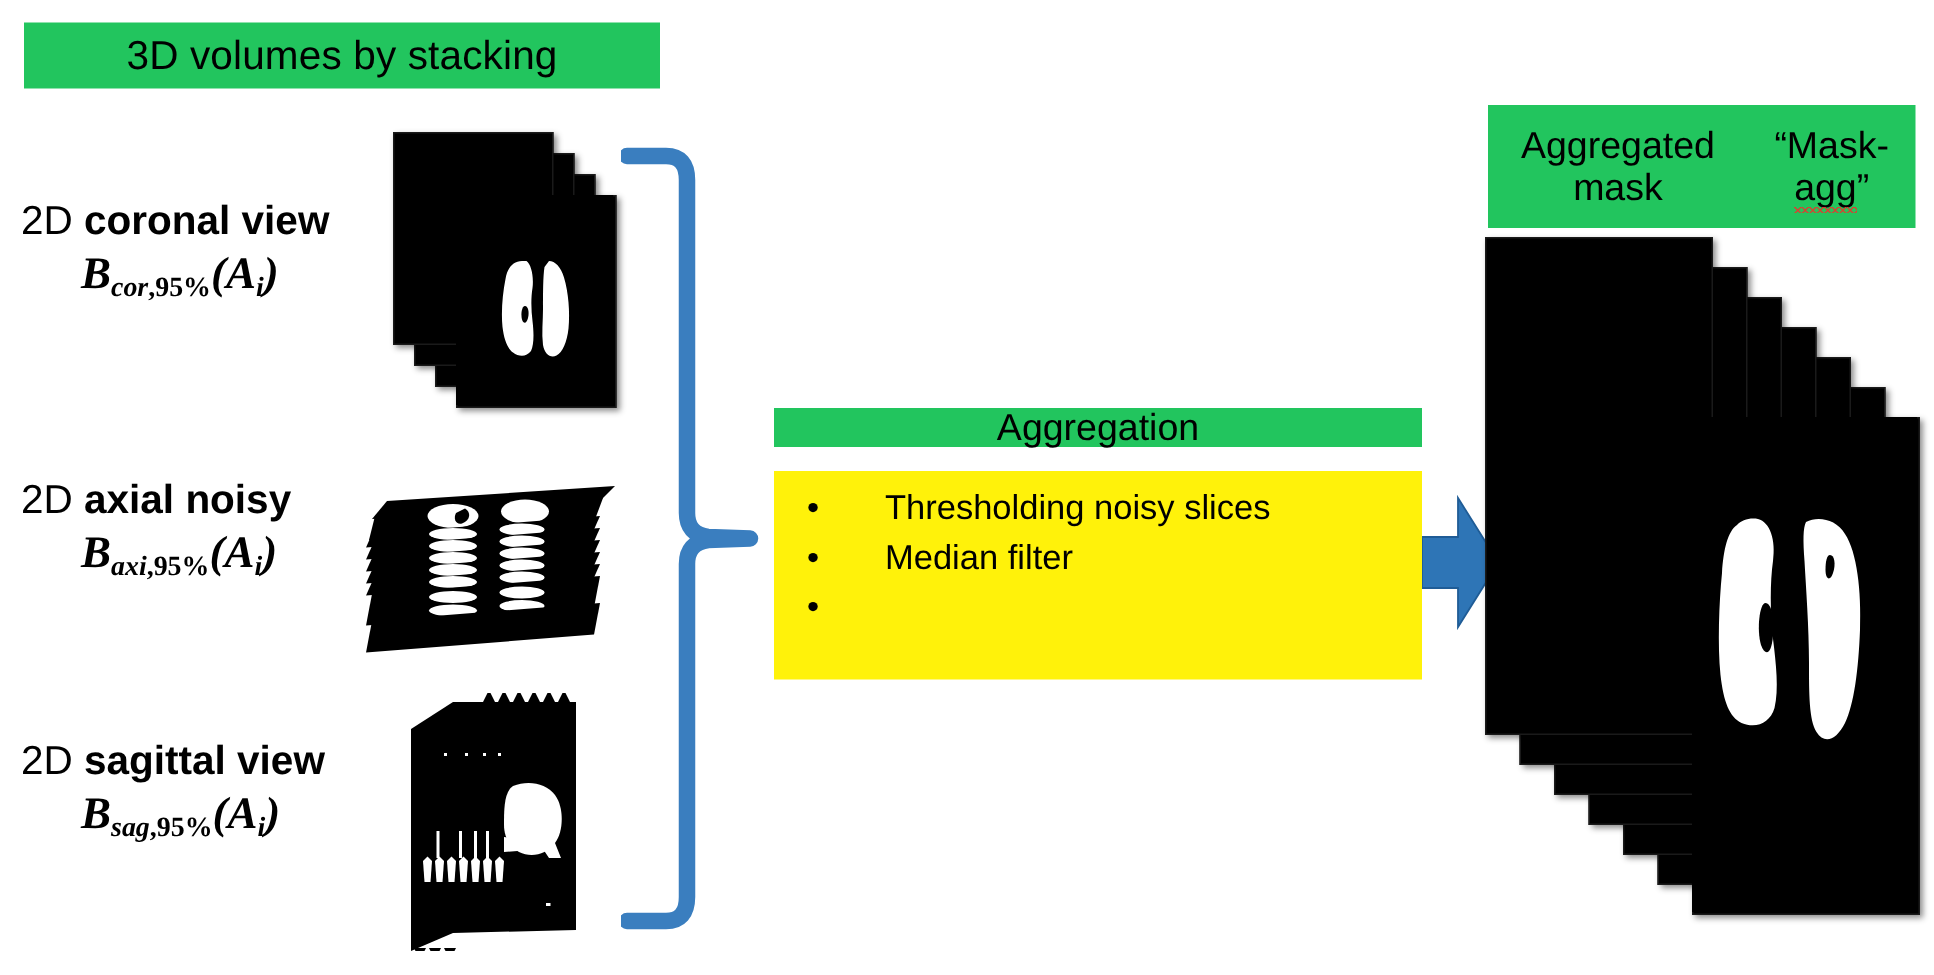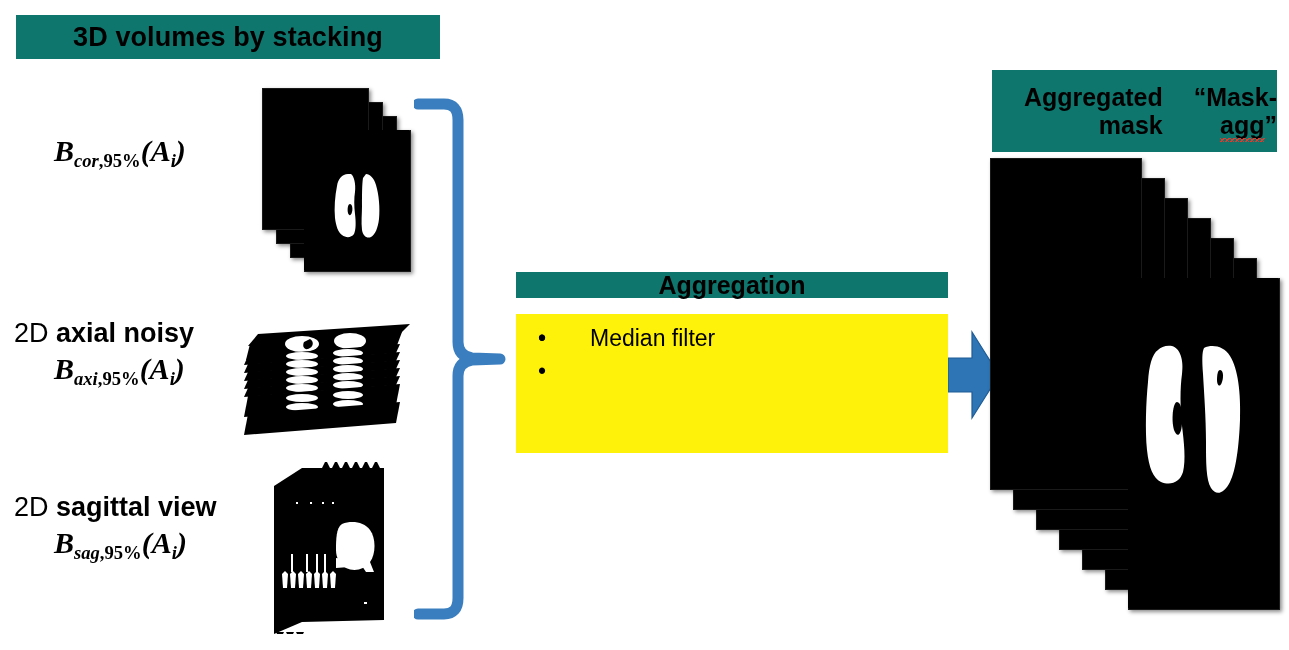--- a/index.html
+++ b/index.html
@@ -2,22 +2,22 @@
 <html><head>
 <meta charset="utf-8">
 <style>
   html,body{margin:0;padding:0;background:#ffffff;}
   body{width:1289px;height:650px;position:relative;overflow:hidden;
        font-family:"Liberation Sans",sans-serif;color:#000;}
 
   .abs{position:absolute;}
 
   
-  .green-box{background:#0f766e;display:flex;align-items:center;justify-content:center;
-             text-align:right;font-weight:bold;color:#000;line-height:1.12;}
+  .green-box{background:#22c55e;display:flex;align-items:center;justify-content:center;
+             text-align:center;font-weight:normal;color:#000;line-height:1.12;}
   .yellow-box{background:#FFF20A;}
 
   #title-3d{left:16px;top:15px;width:424px;height:44px;font-size:27px;letter-spacing:.1px;}
 
   #agg-header{left:516px;top:272px;width:432px;height:26px;font-size:25px;}
   #agg-body{left:516px;top:314px;width:432px;height:139px;padding:0;box-sizing:border-box;}
   #agg-list{list-style:none;margin:0;padding:8px 0 0 0;}
   #agg-list li{font-size:23px;line-height:1.44;padding-left:22px;position:relative;
                color:#000;white-space:nowrap;}
   #agg-list li .bullet{position:absolute;left:22px;top:0;font-size:23px;line-height:1.44;}
@@ -63,20 +63,23 @@
   svg{display:block;}
 </style>
 </head>
 <body>
 
 <div class="abs green-box" id="title-3d">
   <span>3D volumes by stacking</span>
 </div>
 
 <div class="abs view-label" id="lbl-cor">
+  <div>
+    <span class="reg">2D </span><span class="bold">coronal view</span>
+  </div>
   <div class="formula">
     <span>B</span><sub><span>cor</span><span class="subup">,95%</span></sub><span>(A</span><sub><span>i</span></sub><span>)</span>
   </div>
 </div>
 
 <div class="abs view-label" id="lbl-axi">
   <div>
     <span class="reg">2D </span><span class="bold">axial noisy</span>
   </div>
   <div class="formula">
@@ -213,20 +216,21 @@
   </svg>
 </div>
 
 <div class="abs green-box" id="agg-header">
   <span>Aggregation</span>
 </div>
 <div class="abs yellow-box" id="agg-body">
   <ul id="agg-list">
     <li>
       <span class="bullet">•</span>
+      <span class="txt">Thresholding noisy slices</span>
     </li>
     <li>
       <span class="bullet">•</span>
       <span class="txt">Median filter</span>
     </li>
     <li>
       <span class="bullet">•</span>
     </li>
   </ul>
 </div>

